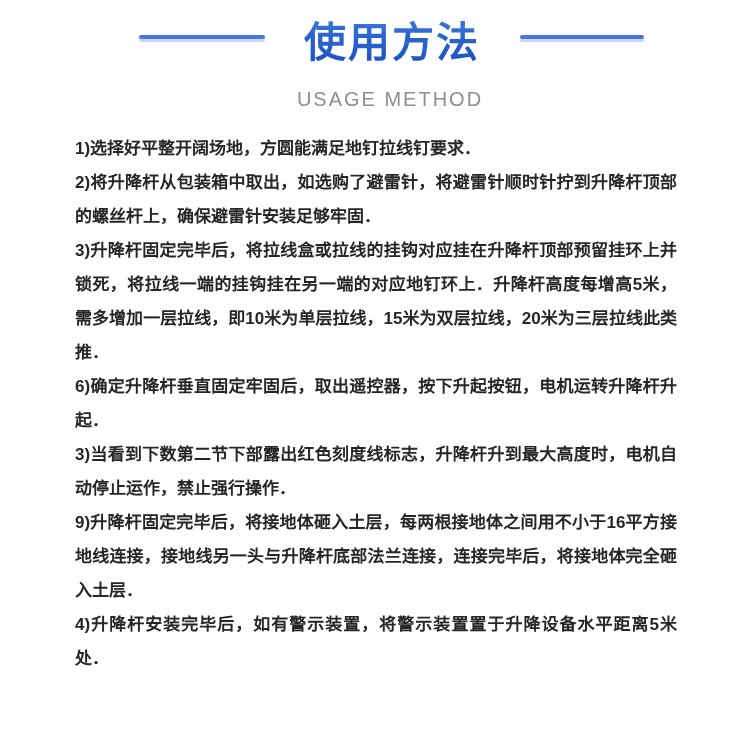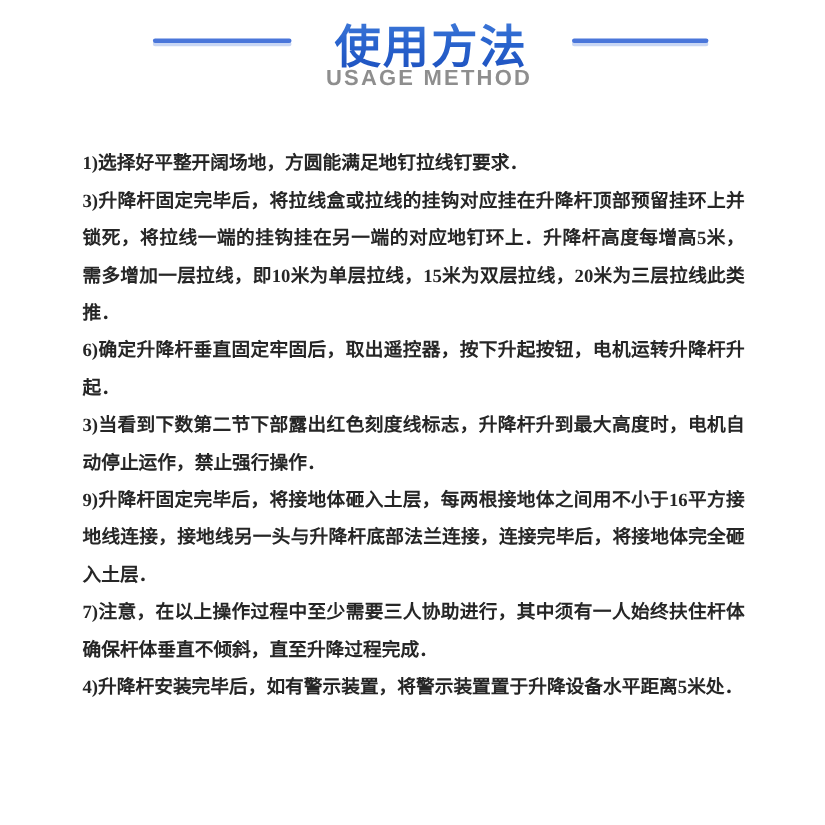--- a/index.html
+++ b/index.html
@@ -38,61 +38,60 @@
     letter-spacing: 2px;
     color: #2465cc;
     background: linear-gradient(180deg, #4a82dd 0%, #2b66cf 45%, #1c4fbe 100%);
     -webkit-background-clip: text;
     background-clip: text;
     -webkit-text-fill-color: transparent;
   }
   .subtitle {
     position: absolute;
     left: 390px;
-    top: 60px;
+    top: 88px;
     transform: translateX(-50%);
     white-space: nowrap;
     font-size: 20px;
-    font-weight: 700;
+    font-weight: 400;
     letter-spacing: 2px;
     color: #8e8e8e;
   }
   
   .content {
     position: absolute;
     left: 75px;
     top: 132px;
     width: 602px;
     font-size: 17px;
     line-height: 34px;
     font-weight: 600;
     color: #262626;
     text-align: justify;
   }
   .content p {
     margin: 0;
     padding: 0;
-    font-family: Liberation Serif, serif;
   }
 </style>
 </head>
 <body>
 
 <div class="page">
 
   <header class="header">
     <span class="rule rule-left"></span>
     <h1 class="title">使用方法</h1>
     <span class="rule rule-right"></span>
     <div class="subtitle">USAGE METHOD</div>
   </header>
 
   <main class="content">
     <p>1)选择好平整开阔场地，方圆能满足地钉拉线钉要求．</p>
+    <p>2)将升降杆从包装箱中取出，如选购了避雷针，将避雷针顺时针拧到升降杆顶部的螺丝杆上，确保避雷针安装足够牢固．</p>
     <p>3)升降杆固定完毕后，将拉线盒或拉线的挂钩对应挂在升降杆顶部预留挂环上并锁死，将拉线一端的挂钩挂在另一端的对应地钉环上．升降杆高度每增高5米，需多增加一层拉线，即10米为单层拉线，15米为双层拉线，20米为三层拉线此类推．</p>
     <p>6)确定升降杆垂直固定牢固后，取出遥控器，按下升起按钮，电机运转升降杆升起．</p>
     <p>3)当看到下数第二节下部露出红色刻度线标志，升降杆升到最大高度时，电机自动停止运作，禁止强行操作．</p>
     <p>9)升降杆固定完毕后，将接地体砸入土层，每两根接地体之间用不小于16平方接地线连接，接地线另一头与升降杆底部法兰连接，连接完毕后，将接地体完全砸入土层．</p>
-    <p>7)注意，在以上操作过程中至少需要三人协助进行，其中须有一人始终扶住杆体确保杆体垂直不倾斜，直至升降过程完成．</p>
     <p>4)升降杆安装完毕后，如有警示装置，将警示装置置于升降设备水平距离5米处．</p>
   </main>
 
 </div>
 
 </body></html>

